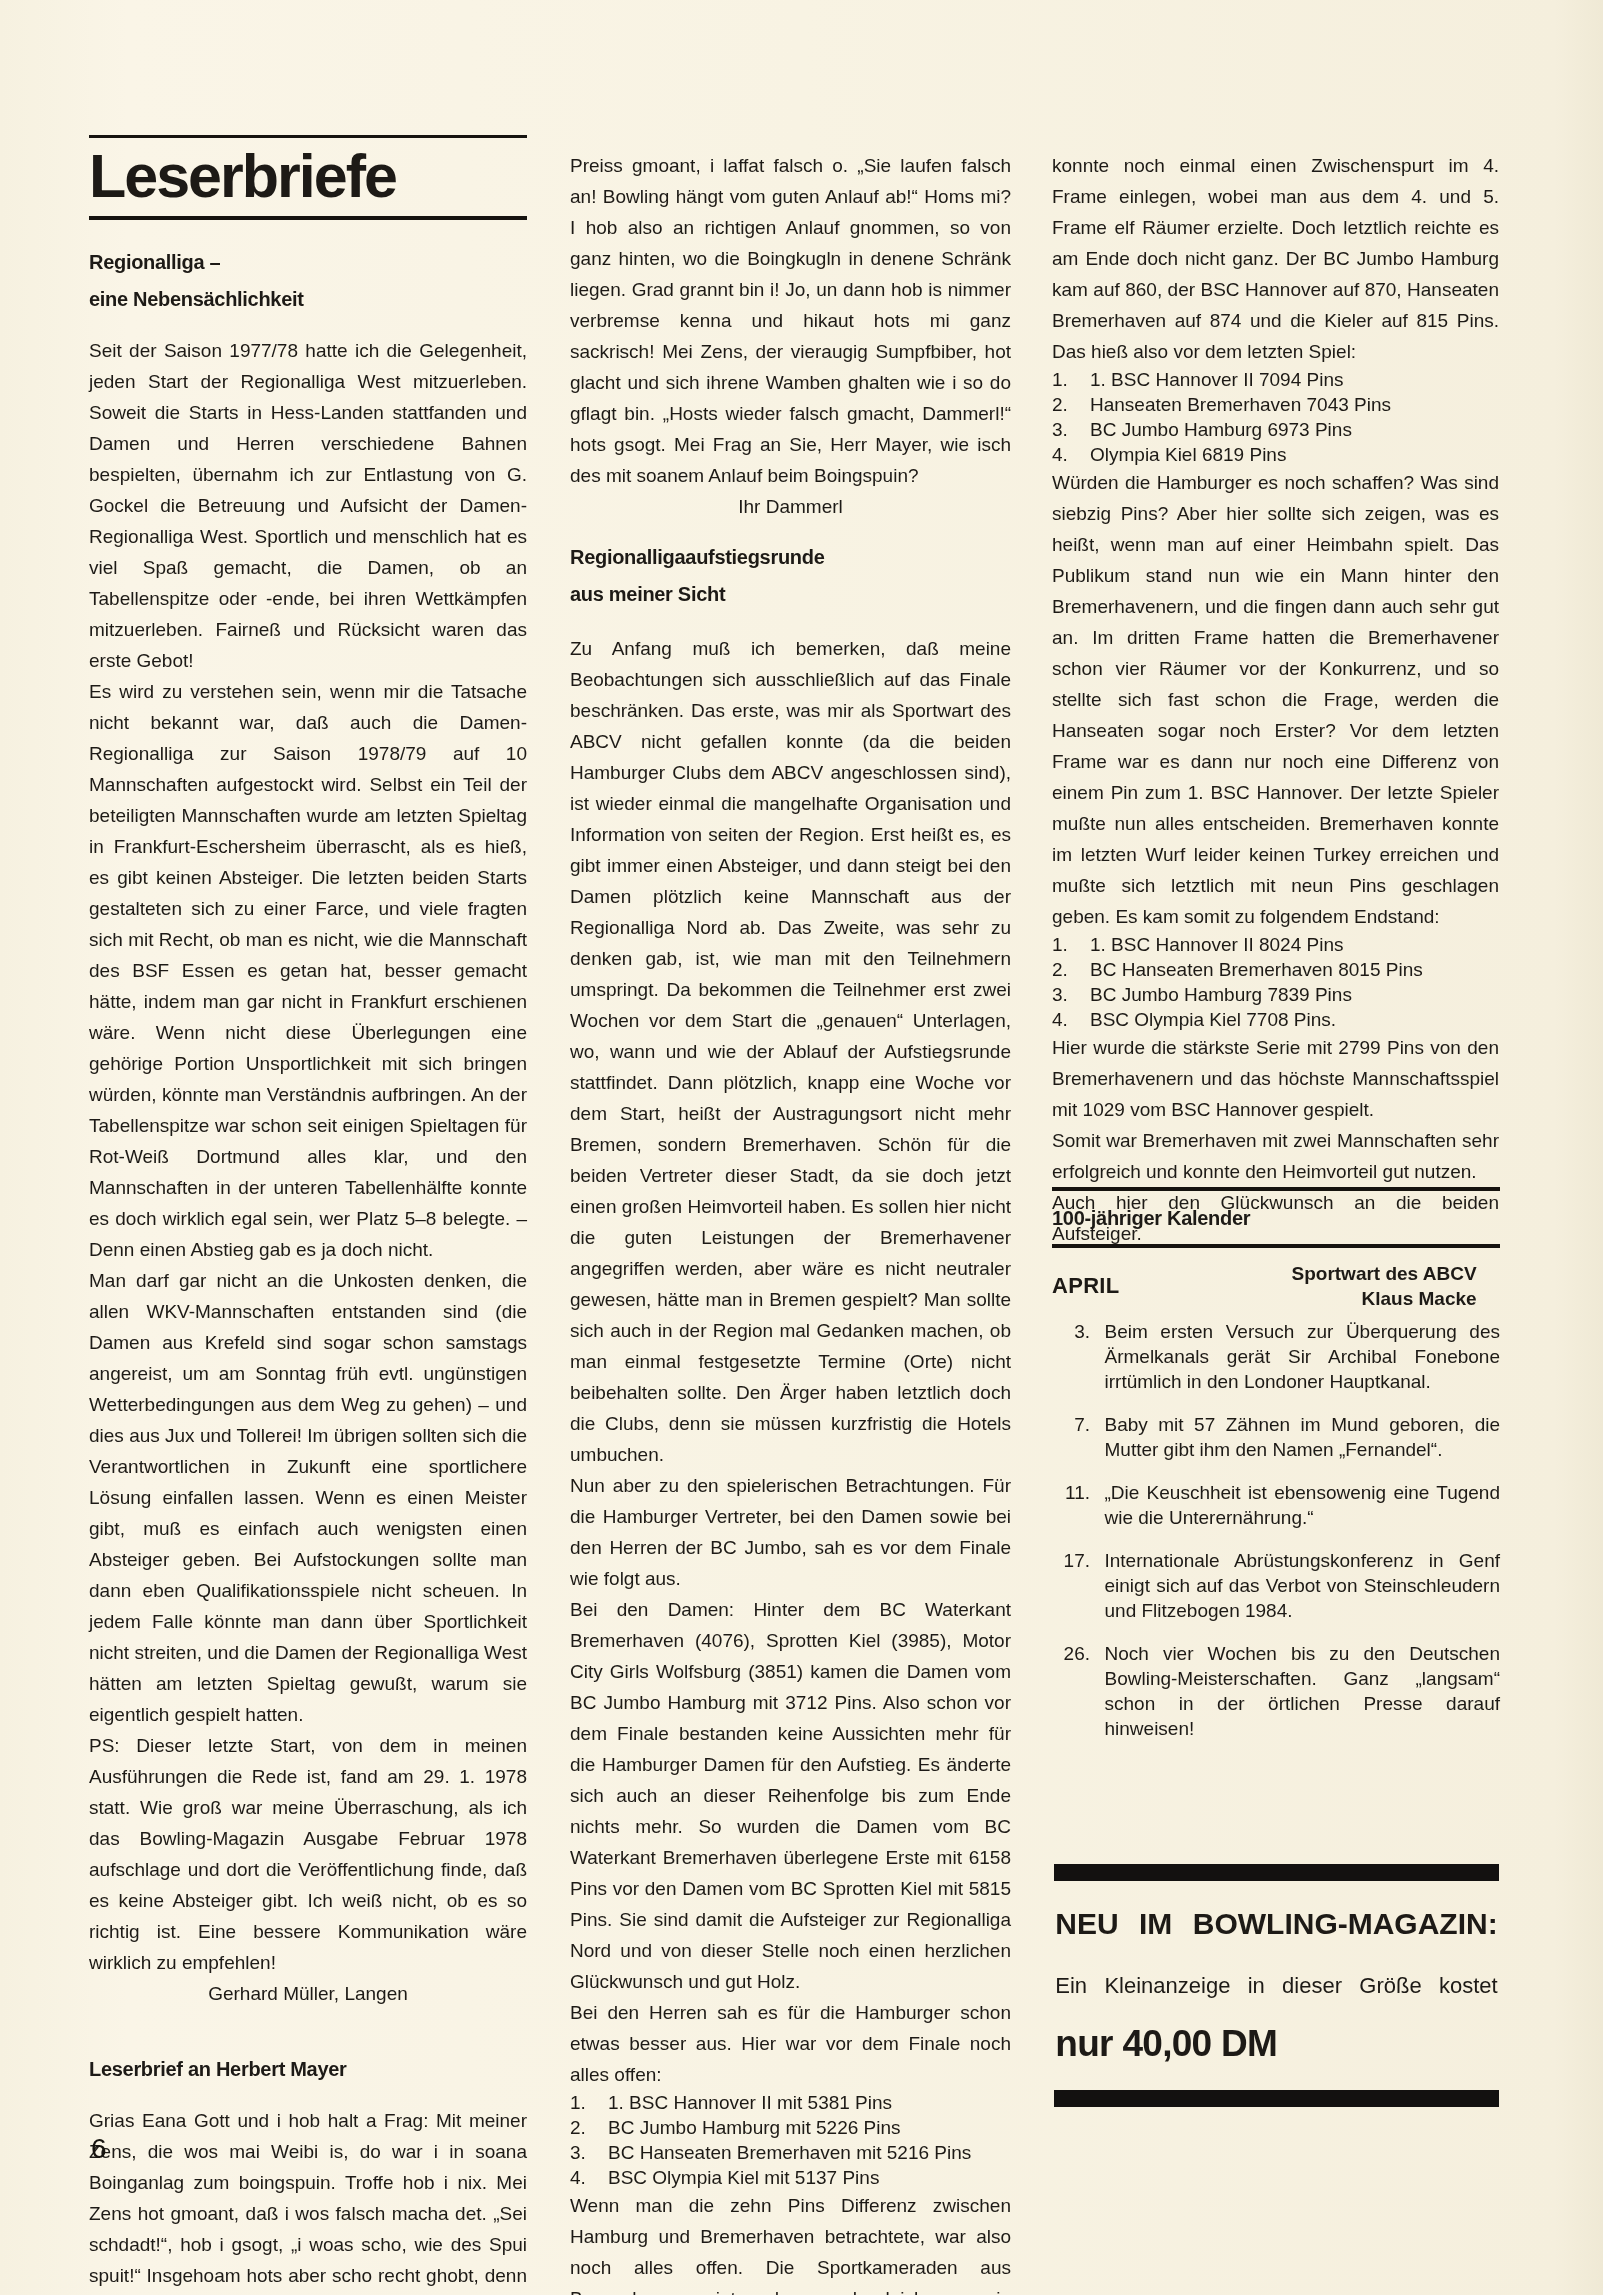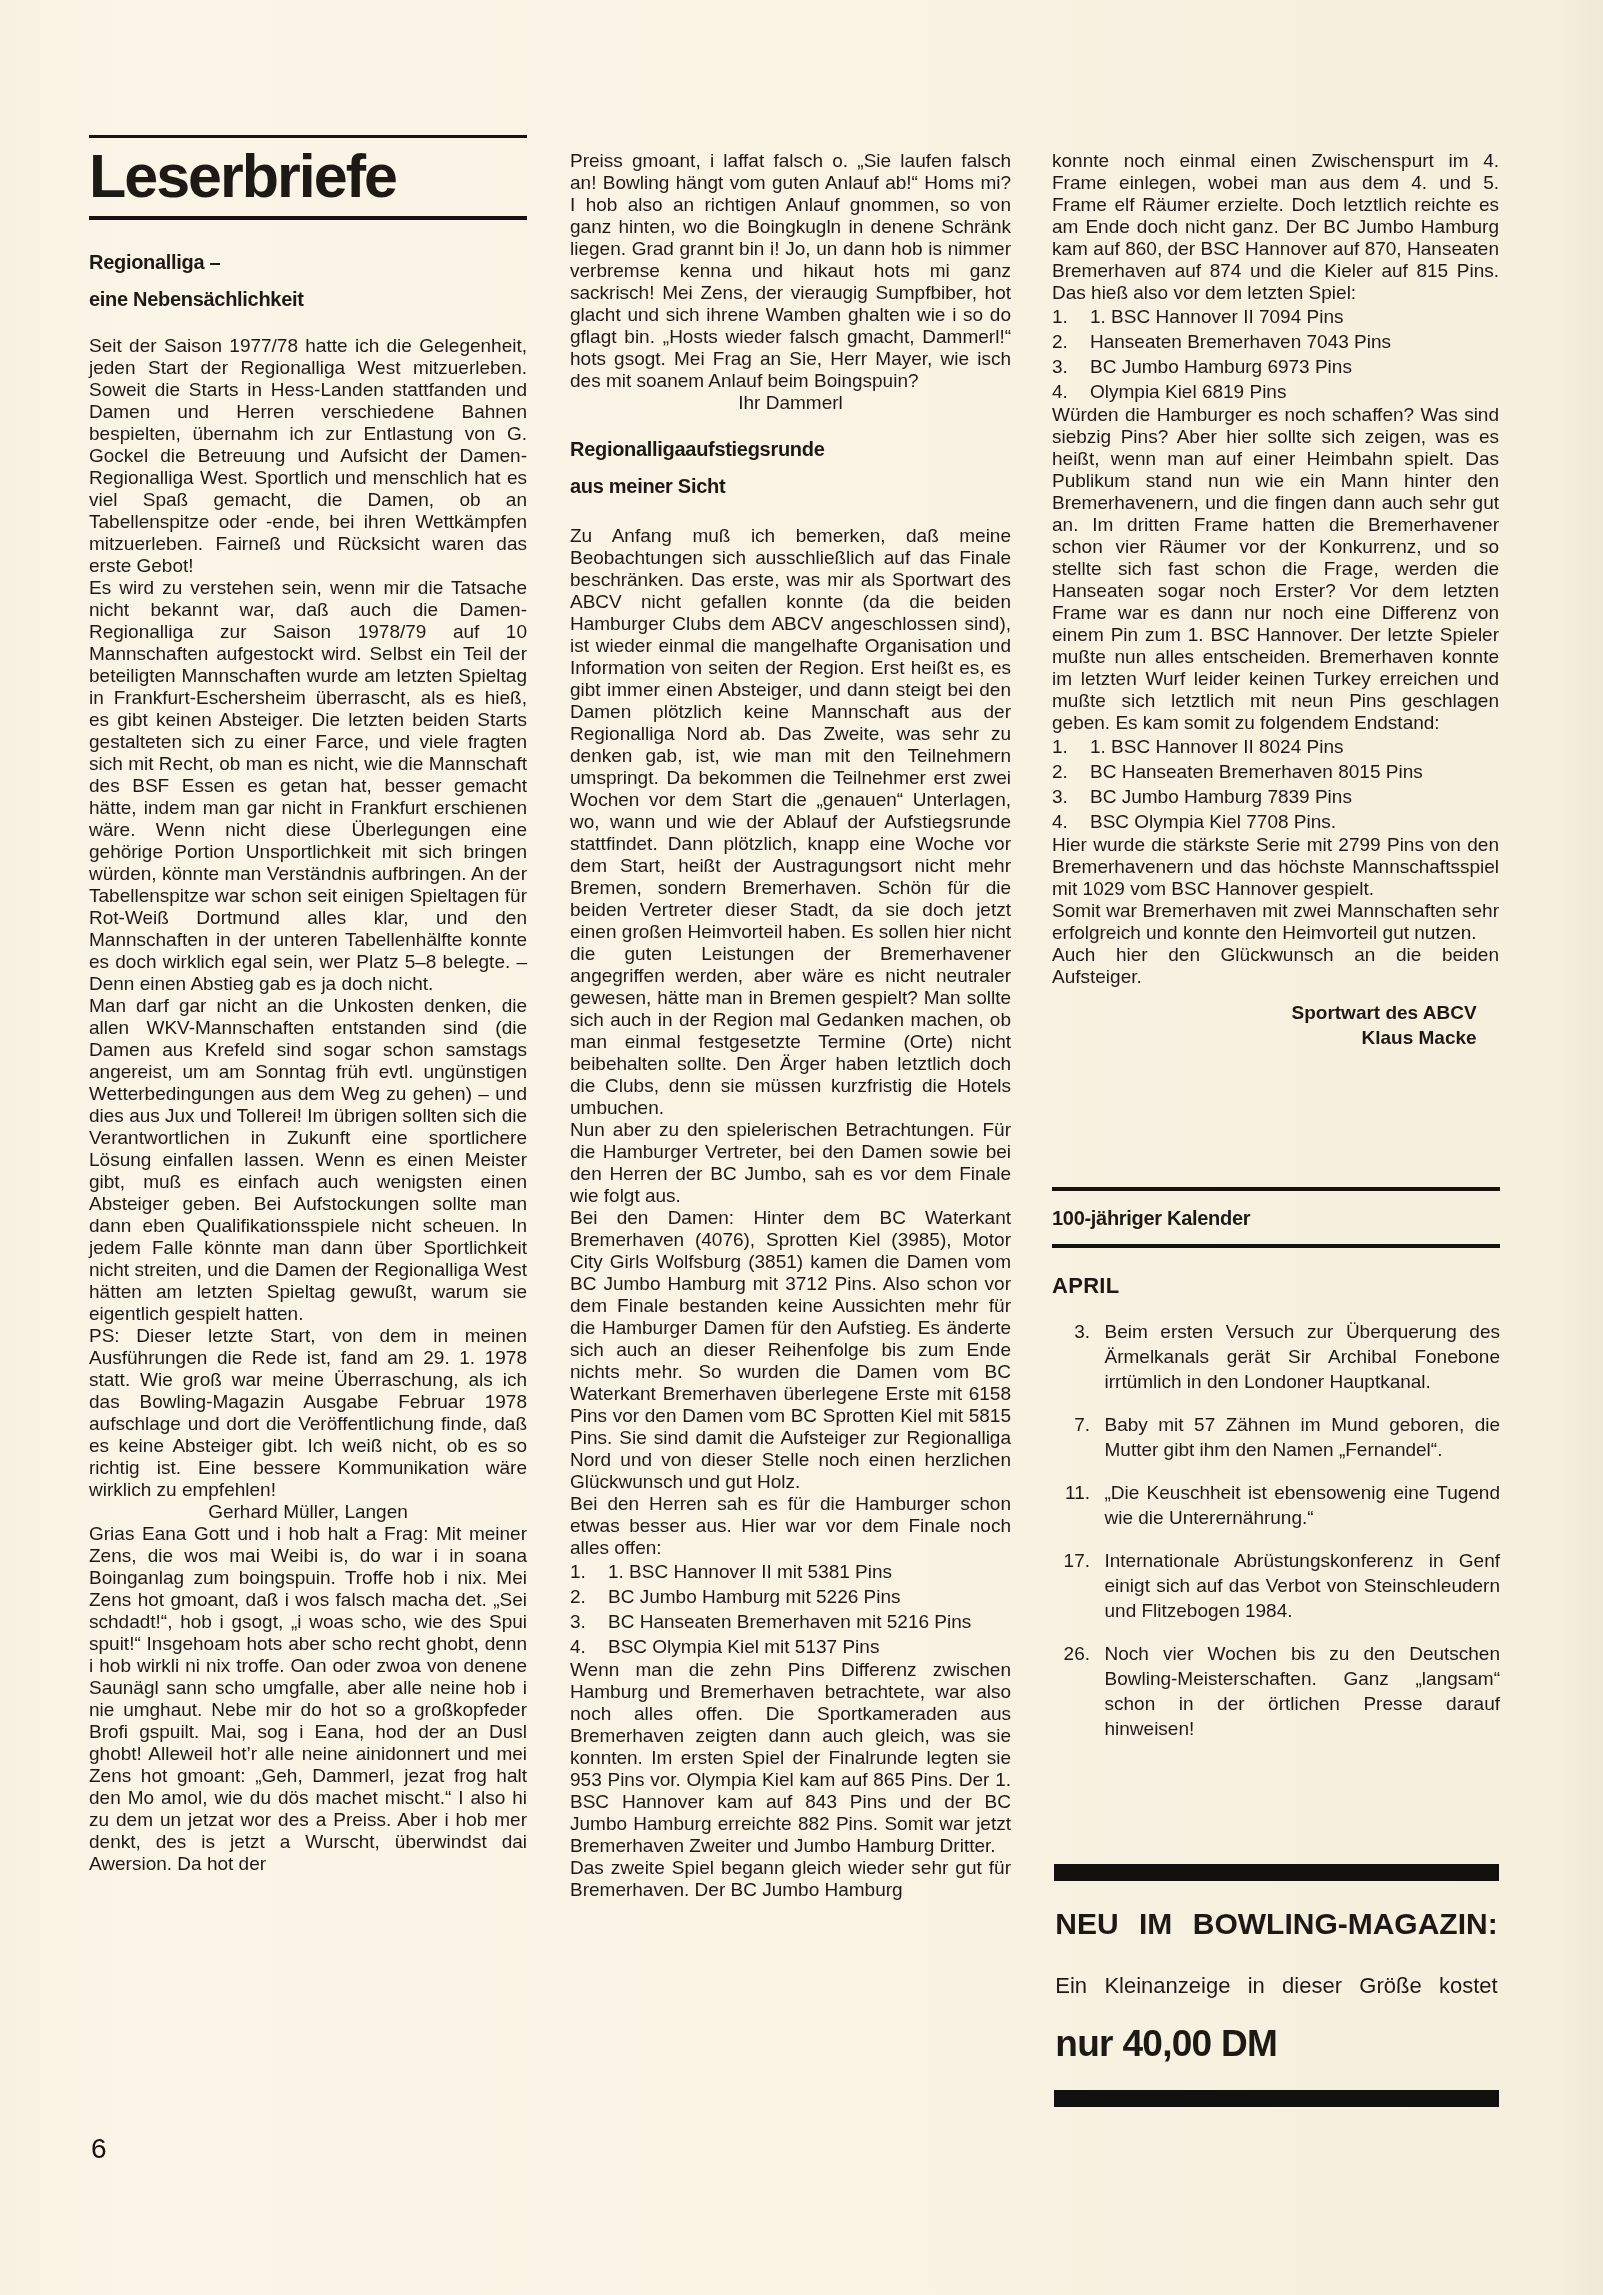--- a/index.html
+++ b/index.html
@@ -21,21 +21,21 @@
   h1{
     font-size:61px;line-height:1.04;font-weight:bold;letter-spacing:-2px;
     margin:6.6px 0 8px 0;
   }
   h2,h3{
     font-size:20px;line-height:37px;font-weight:bold;letter-spacing:-0.3px;
     margin:0;white-space:pre-line;
   }
   .subhead{margin:24px 0 17px 0;}
   .bodytext{
-    font-size:19px;line-height:22px;text-align:justify;
+    font-size:19px;line-height:31px;text-align:justify;
   }
   .bodytext p{margin:0;}
   .sig{
     text-align:center;margin-top:2px;
   }
   .sig.bold{font-weight:bold;text-align:right;padding-right:22.4px;line-height:25px;margin-top:12px;}
   .num-list{margin:0;padding:0;list-style:none;font-size:19px;line-height:25px;}
   .num-list li{display:flex;}
   .num-list .n{flex:0 0 38px;}
   .num-list .t{flex:1;text-align:left;}
@@ -72,20 +72,21 @@
 eine Nebensächlichkeit</h2>
 
   <div class="bodytext">
     <p>Seit der Saison 1977/78 hatte ich die Gelegenheit, jeden Start der Regionalliga West mitzuerleben. Soweit die Starts in Hess-Landen stattfanden und Damen und Herren verschiedene Bahnen bespielten, übernahm ich zur Entlastung von G. Gockel die Betreuung und Aufsicht der Damen-Regionalliga West. Sportlich und menschlich hat es viel Spaß gemacht, die Damen, ob an Tabellenspitze oder -ende, bei ihren Wettkämpfen mitzuerleben. Fairneß und Rücksicht waren das erste Gebot!</p>
     <p>Es wird zu verstehen sein, wenn mir die Tatsache nicht bekannt war, daß auch die Damen-Regionalliga zur Saison 1978/79 auf 10 Mannschaften aufgestockt wird. Selbst ein Teil der beteiligten Mannschaften wurde am letzten Spieltag in Frankfurt-Eschersheim überrascht, als es hieß, es gibt keinen Absteiger. Die letzten beiden Starts gestalteten sich zu einer Farce, und viele fragten sich mit Recht, ob man es nicht, wie die Mannschaft des BSF Essen es getan hat, besser gemacht hätte, indem man gar nicht in Frankfurt erschienen wäre. Wenn nicht diese Überlegungen eine gehörige Portion Unsportlichkeit mit sich bringen würden, könnte man Verständnis aufbringen. An der Tabellenspitze war schon seit einigen Spieltagen für Rot-Weiß Dortmund alles klar, und den Mannschaften in der unteren Tabellenhälfte konnte es doch wirklich egal sein, wer Platz 5–8 belegte. – Denn einen Abstieg gab es ja doch nicht.</p>
     <p>Man darf gar nicht an die Unkosten denken, die allen WKV-Mannschaften entstanden sind (die Damen aus Krefeld sind sogar schon samstags angereist, um am Sonntag früh evtl. ungünstigen Wetterbedingungen aus dem Weg zu gehen) – und dies aus Jux und Tollerei! Im übrigen sollten sich die Verantwortlichen in Zukunft eine sportlichere Lösung einfallen lassen. Wenn es einen Meister gibt, muß es einfach auch wenigsten einen Absteiger geben. Bei Aufstockungen sollte man dann eben Qualifikationsspiele nicht scheuen. In jedem Falle könnte man dann über Sportlichkeit nicht streiten, und die Damen der Regionalliga West hätten am letzten Spieltag gewußt, warum sie eigentlich gespielt hatten.</p>
     <p>PS: Dieser letzte Start, von dem in meinen Ausführungen die Rede ist, fand am 29. 1. 1978 statt. Wie groß war meine Überraschung, als ich das Bowling-Magazin Ausgabe Februar 1978 aufschlage und dort die Veröffentlichung finde, daß es keine Absteiger gibt. Ich weiß nicht, ob es so richtig ist. Eine bessere Kommunikation wäre wirklich zu empfehlen!</p>
     <p class="sig">Gerhard Müller, Langen</p>
   </div>
 
+  <h3 id="mayer-head">Leserbrief an Herbert Mayer</h3>
   <div class="bodytext">
     <p>Grias Eana Gott und i hob halt a Frag: Mit meiner Zens, die wos mai Weibi is, do war i in soana Boinganlag zum boingspuin. Troffe hob i nix. Mei Zens hot gmoant, daß i wos falsch macha det. „Sei schdadt!“, hob i gsogt, „i woas scho, wie des Spui spuit!“ Insgehoam hots aber scho recht ghobt, denn i hob wirkli ni nix troffe. Oan oder zwoa von denene Saunägl sann scho umgfalle, aber alle neine hob i nie umghaut. Nebe mir do hot so a großkopfeder Brofi gspuilt. Mai, sog i Eana, hod der an Dusl ghobt! Alleweil hot’r alle neine ainidonnert und mei Zens hot gmoant: „Geh, Dammerl, jezat frog halt den Mo amol, wie du dös machet mischt.“ I also hi zu dem un jetzat wor des a Preiss. Aber i hob mer denkt, des is jetzt a Wurscht, überwindst dai Awersion. Da hot der</p>
   </div>
 </div>
 
 <div class="col" id="col2">
   <div class="bodytext">
     <p>Preiss gmoant, i laffat falsch o. „Sie laufen falsch an! Bowling hängt vom guten Anlauf ab!“ Homs mi? I hob also an richtigen Anlauf gnommen, so von ganz hinten, wo die Boingkugln in denene Schränk liegen. Grad grannt bin i! Jo, un dann hob is nimmer verbremse kenna und hikaut hots mi ganz sackrisch! Mei Zens, der vieraugig Sumpfbiber, hot glacht und sich ihrene Wamben ghalten wie i so do gflagt bin. „Hosts wieder falsch gmacht, Dammerl!“ hots gsogt. Mei Frag an Sie, Herr Mayer, wie isch des mit soanem Anlauf beim Boingspuin?</p>
     <p class="sig">Ihr Dammerl</p>
   </div>

